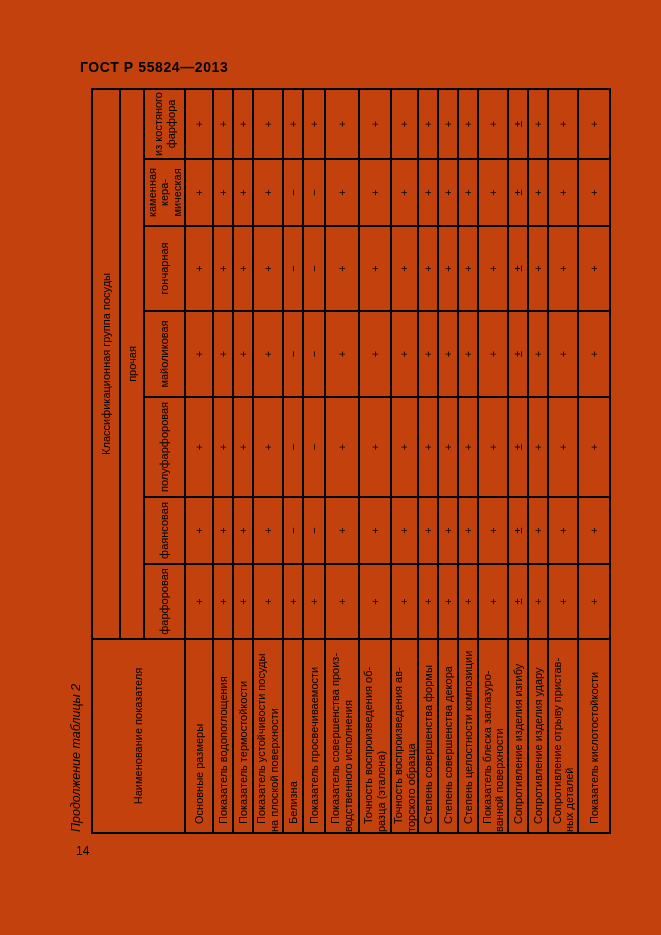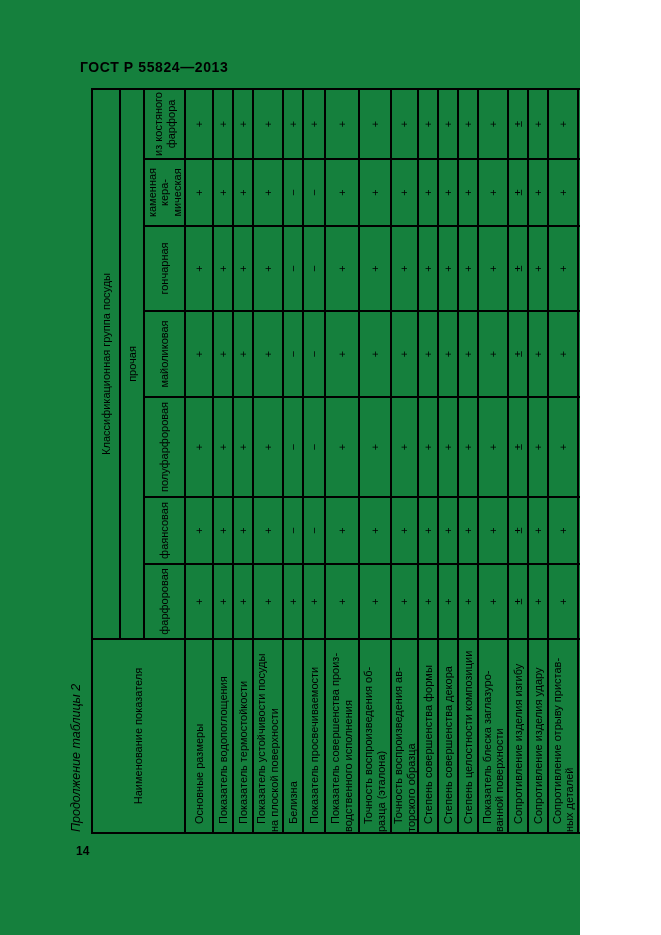--- a/index.html
+++ b/index.html
@@ -1,35 +1,35 @@
 <!DOCTYPE html>
 <html><head>
 <meta charset="utf-8">
 <style>
   html, body { margin: 0; padding: 0; background: #ffffff; }
   .page {
     position: relative;
-    width: 580px; height: 935px;
-    background: #15803d;
+    width: 661px; height: 935px;
+    background: #c2410c;
     color: #000;
     font-family: "Liberation Sans", sans-serif;
     overflow: hidden;
   }
   .doc-code {
     position: absolute;
     left: 80px; top: 59px;
     font-size: 14px;
     font-weight: bold;
     letter-spacing: 0.6px;
   }
   .page-num {
     position: absolute;
     left: 76px; top: 844px;
     font-size: 12px;
-    font-weight: bold;
+    font-weight: normal;
   }
   
   .rotated {
     position: absolute;
     left: 59px; top: 90px;
     width: 744px; height: 544px;
     transform-origin: 0 0;
     transform: rotate(-90deg) translateX(-744px);
   }
   .caption {

